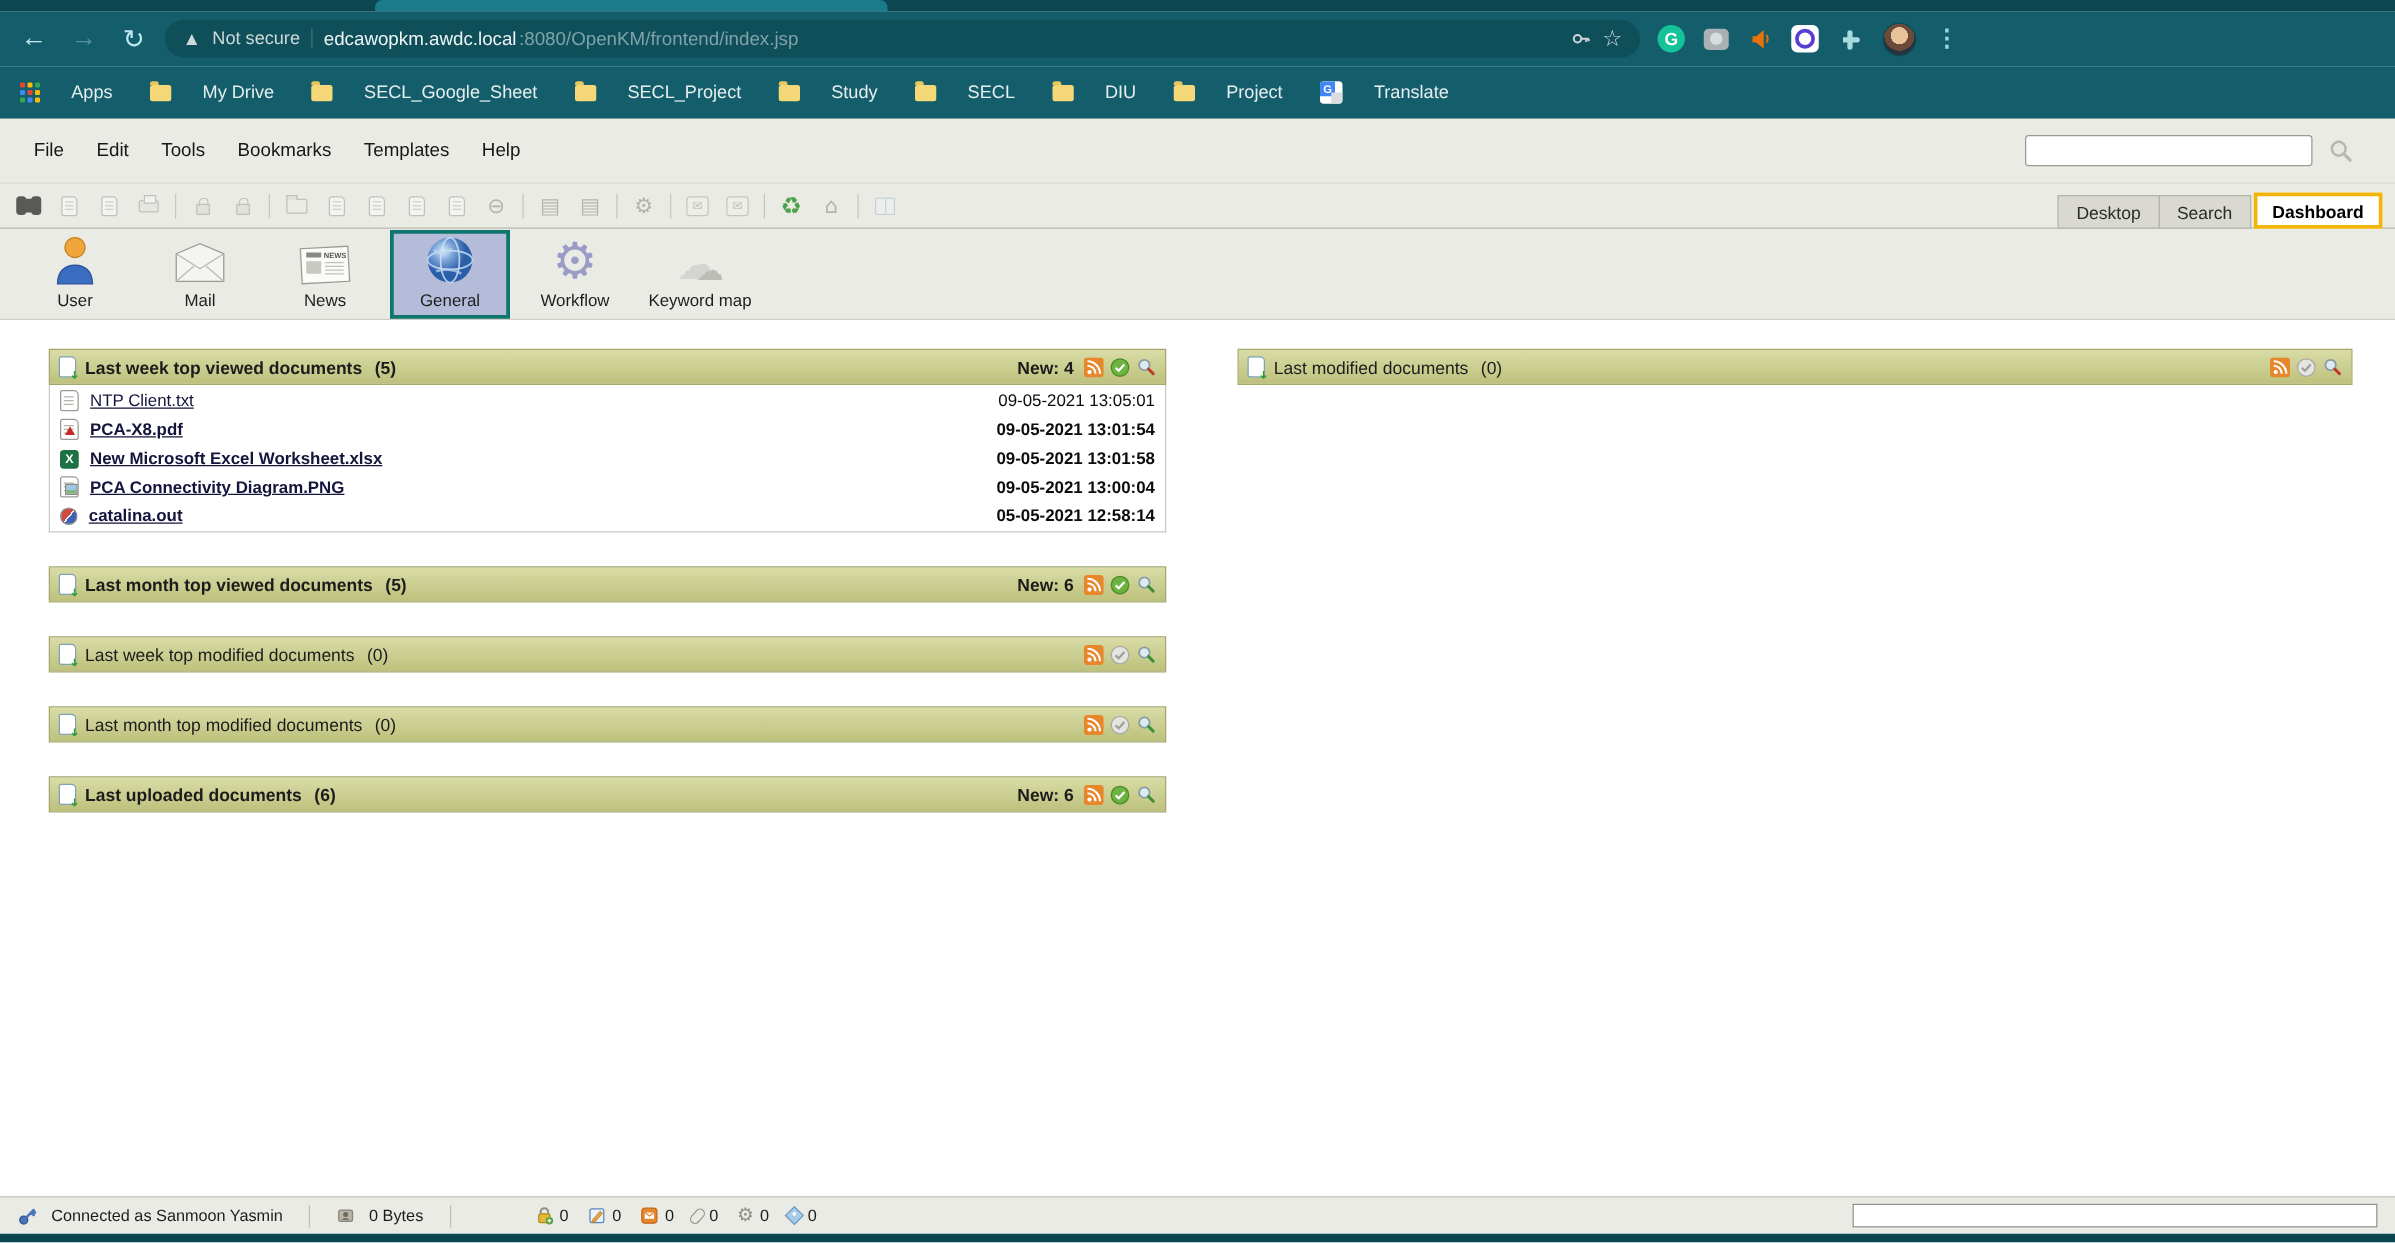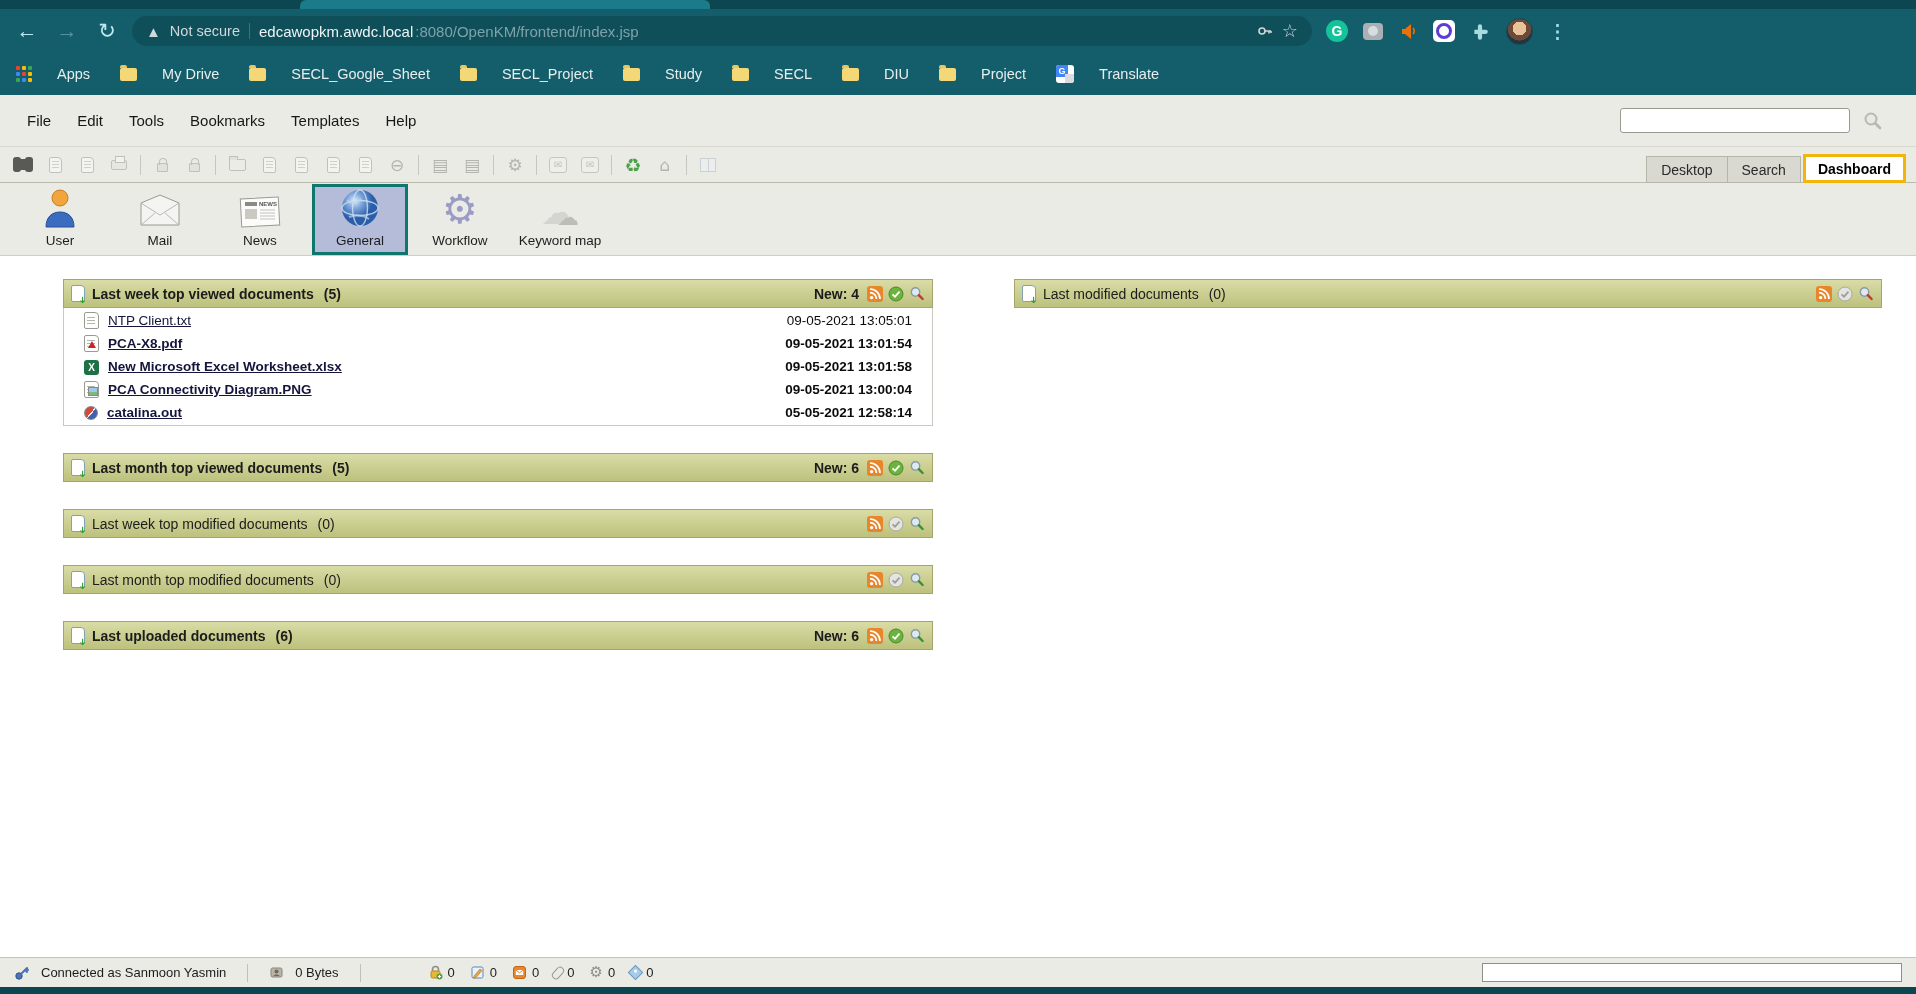--- a/index.html
+++ b/index.html
@@ -102,28 +102,28 @@
   .dn-icon { height:44px; display:flex; align-items:flex-end; justify-content:center; }
   .glyph-icon { font-family:"DejaVu Sans", sans-serif; }
   .cloud1 { font-size:34px; color:#d4d4d0; line-height:1; }
   .cloud2 { font-size:22px; color:#bdbdb8; margin-left:-18px; line-height:1; }
   .gear-wf { font-size:40px; color:#9a9cc6; line-height:1; }
 
   
   .km-content { flex:1; background:#fff; display:flex; padding:23px 34px 0 39px; gap:57px; overflow:hidden; }
   .col-left { width:894px; flex:none; }
   .col-right { width:892px; flex:none; }
-  .panel { margin-bottom:27px;margin-left:24px; }
+  .panel { margin-bottom:27px; }
   .panel-header { height:29px; background:linear-gradient(#d9dca6,#bdc17c); border:1px solid #a3a76c;
     display:flex; align-items:center; padding:0 7px; gap:7px; font-size:14px; color:#1c1c1c; }
   .panel-title.bold, .new-label { font-weight:bold; }
   .p-count { margin-left:3px; }
   .ph-right { margin-left:auto; display:flex; align-items:center; gap:5px; }
   .new-label { margin-right:3px; }
-  .panel-body { border:1px solid #c9c9c1; border-top:none; background:#fff; padding:1px 12px; }
+  .panel-body { border:1px solid #c9c9c1; border-top:none; background:#fff; padding:1px 0; }
   .doc-row { height:23px; display:flex; align-items:center; padding:0 8px; gap:9px; font-size:13.5px; }
   .doc-row.new { font-weight:bold; }
   .doc-link { color:#14143c; text-decoration:underline; cursor:pointer; white-space:nowrap; }
   .doc-date { margin-left:auto; color:#0c0c0c; white-space:nowrap; }
 
   .ph-doc { width:14px; height:17px; background:#fff; border:1px solid #7fa3b5; border-radius:2px 4px 2px 2px; position:relative; flex:none; }
   .ph-doc::after { content:"➜"; position:absolute; right:-3px; bottom:-4px; font-size:9px; color:#2e9e2e;
     transform:rotate(90deg); font-family:"DejaVu Sans", sans-serif; }
 
   .ft { width:15px; height:17px; flex:none; position:relative; }

